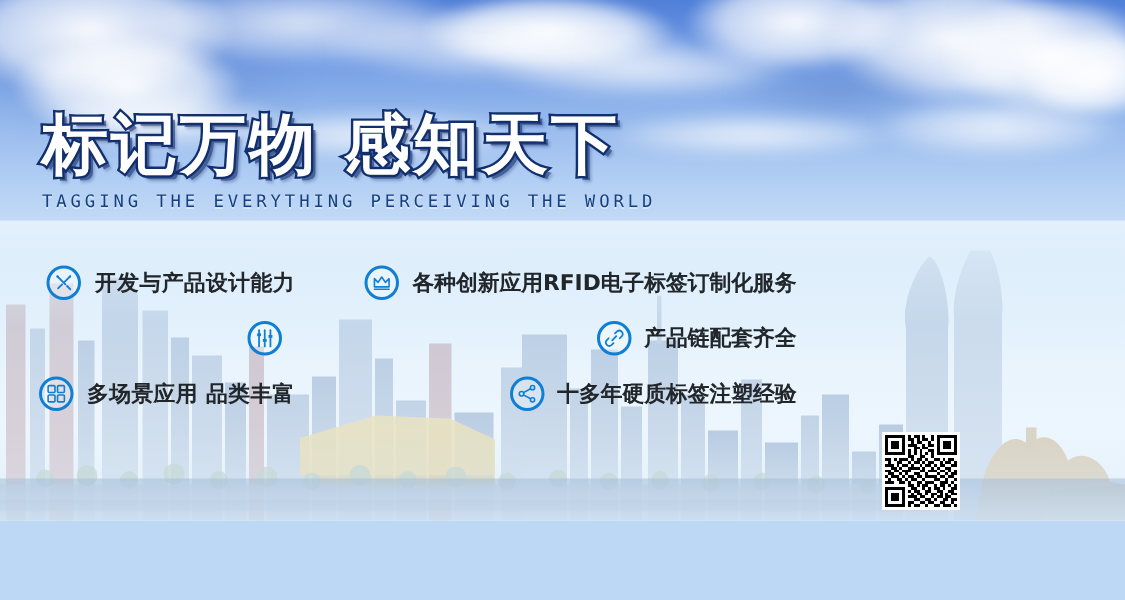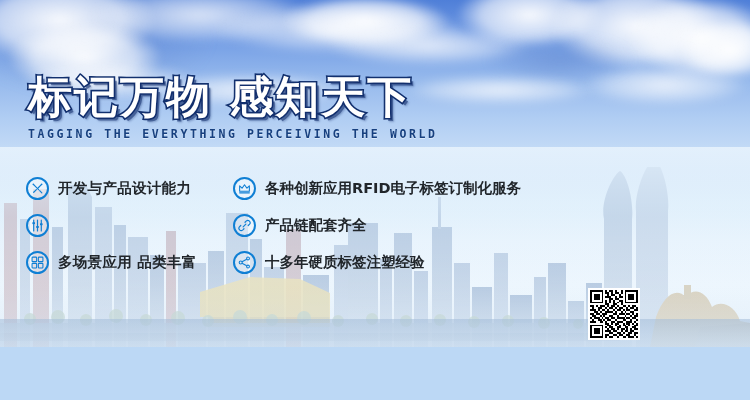--- a/index.html
+++ b/index.html
@@ -91,37 +91,38 @@
     paint-order:stroke fill;
     text-shadow:
       3px 3px 0 rgba(20,48,110,.55),
       4px 4px 2px rgba(20,48,110,.30);
   }
 
   #subtitle {
     margin-top:7px;
     font-family:"DejaVu Sans Mono", monospace;
     font-size:11.5px;
-    font-weight:bold;
+    font-weight:normal;
     letter-spacing:2.6px;
     color:#17407f;
     white-space:nowrap;
     text-shadow:0 1px 0 rgba(255,255,255,.45);
   }
 
   
   .feature-col { position:absolute; }
   #col-left  { left:26px;  top:170px; }
-  #col-right { left:233px; top:170px; }
+  #col-right { left:243px; top:170px; }
 
   .feature-item {
     display:flex;
     align-items:center;
     height:36px;
     margin-bottom:1px;
+    justify-content:flex-end;
   }
 
   .f-icon {
     width:23px; height:23px;
     flex:0 0 23px;
     border-radius:50%;
     border:2px solid #0f7fd4;
     background:rgba(255,255,255,.32);
     display:flex; align-items:center; justify-content:center;
     margin-right:9px;

